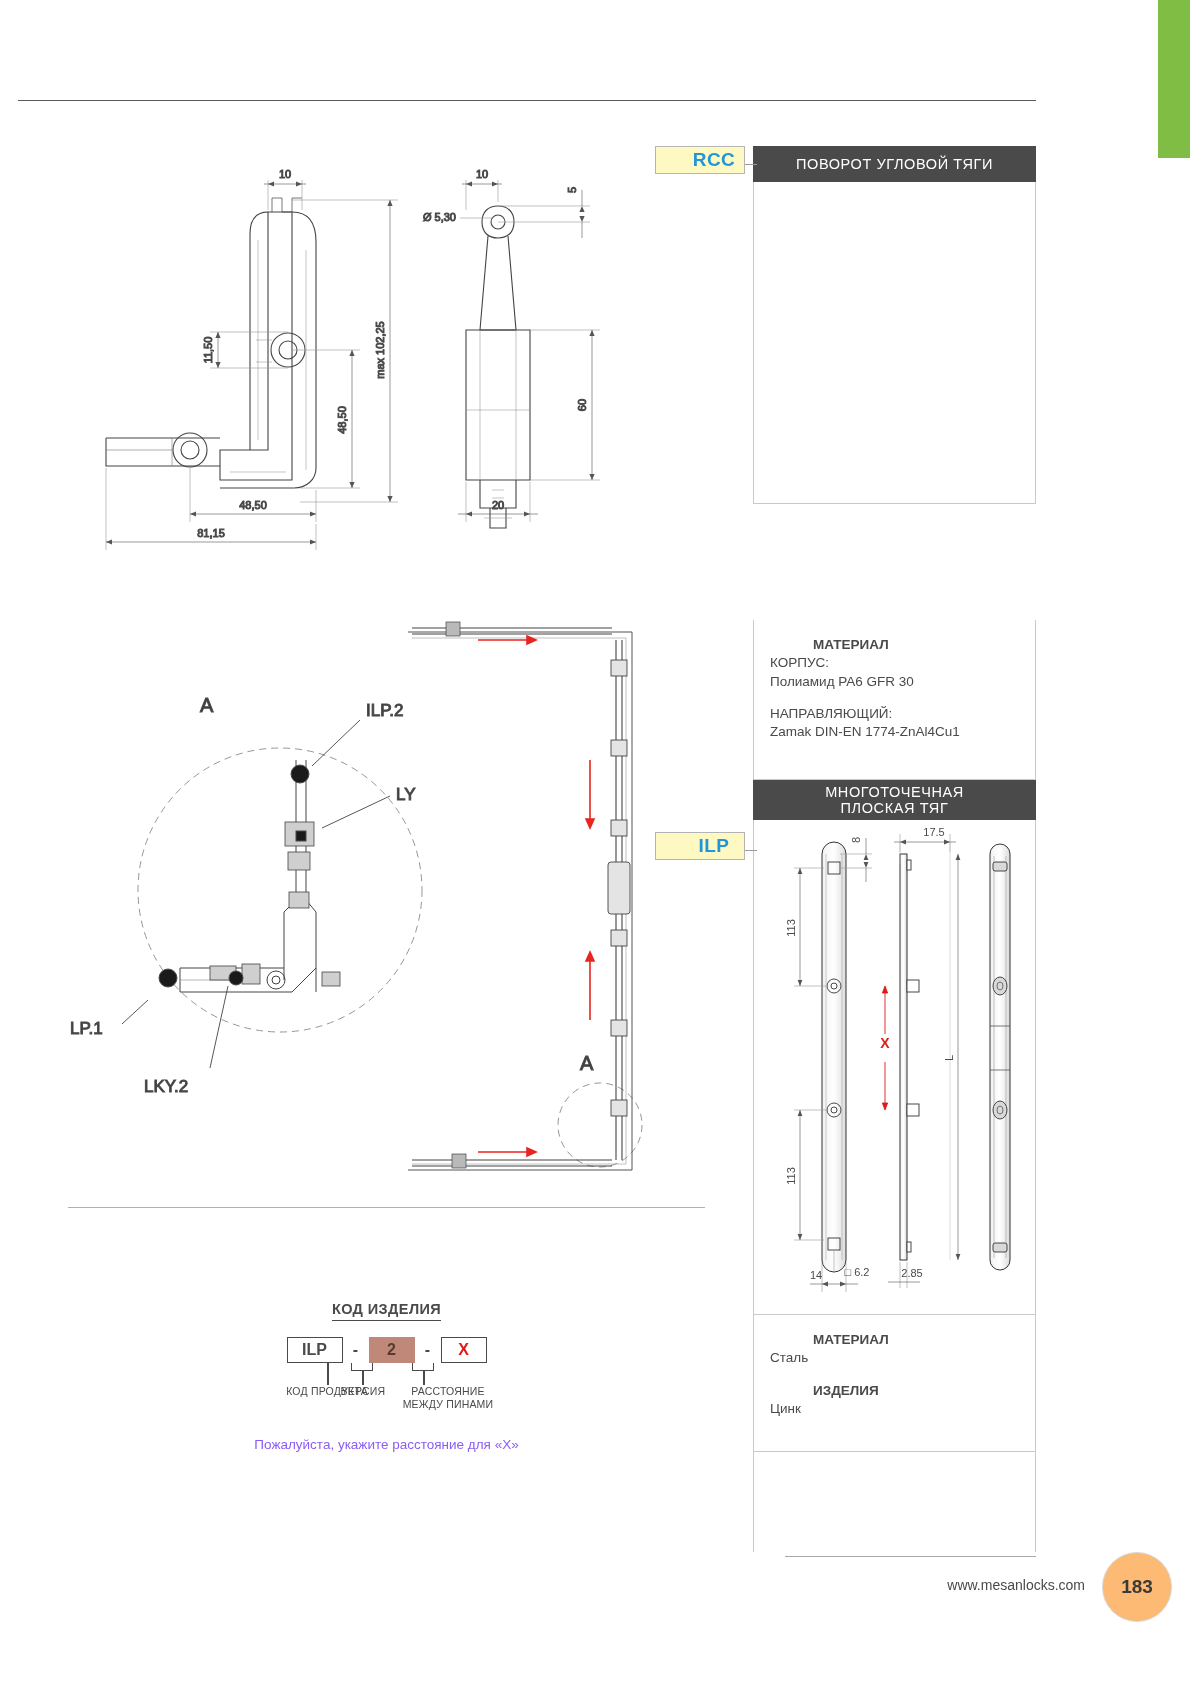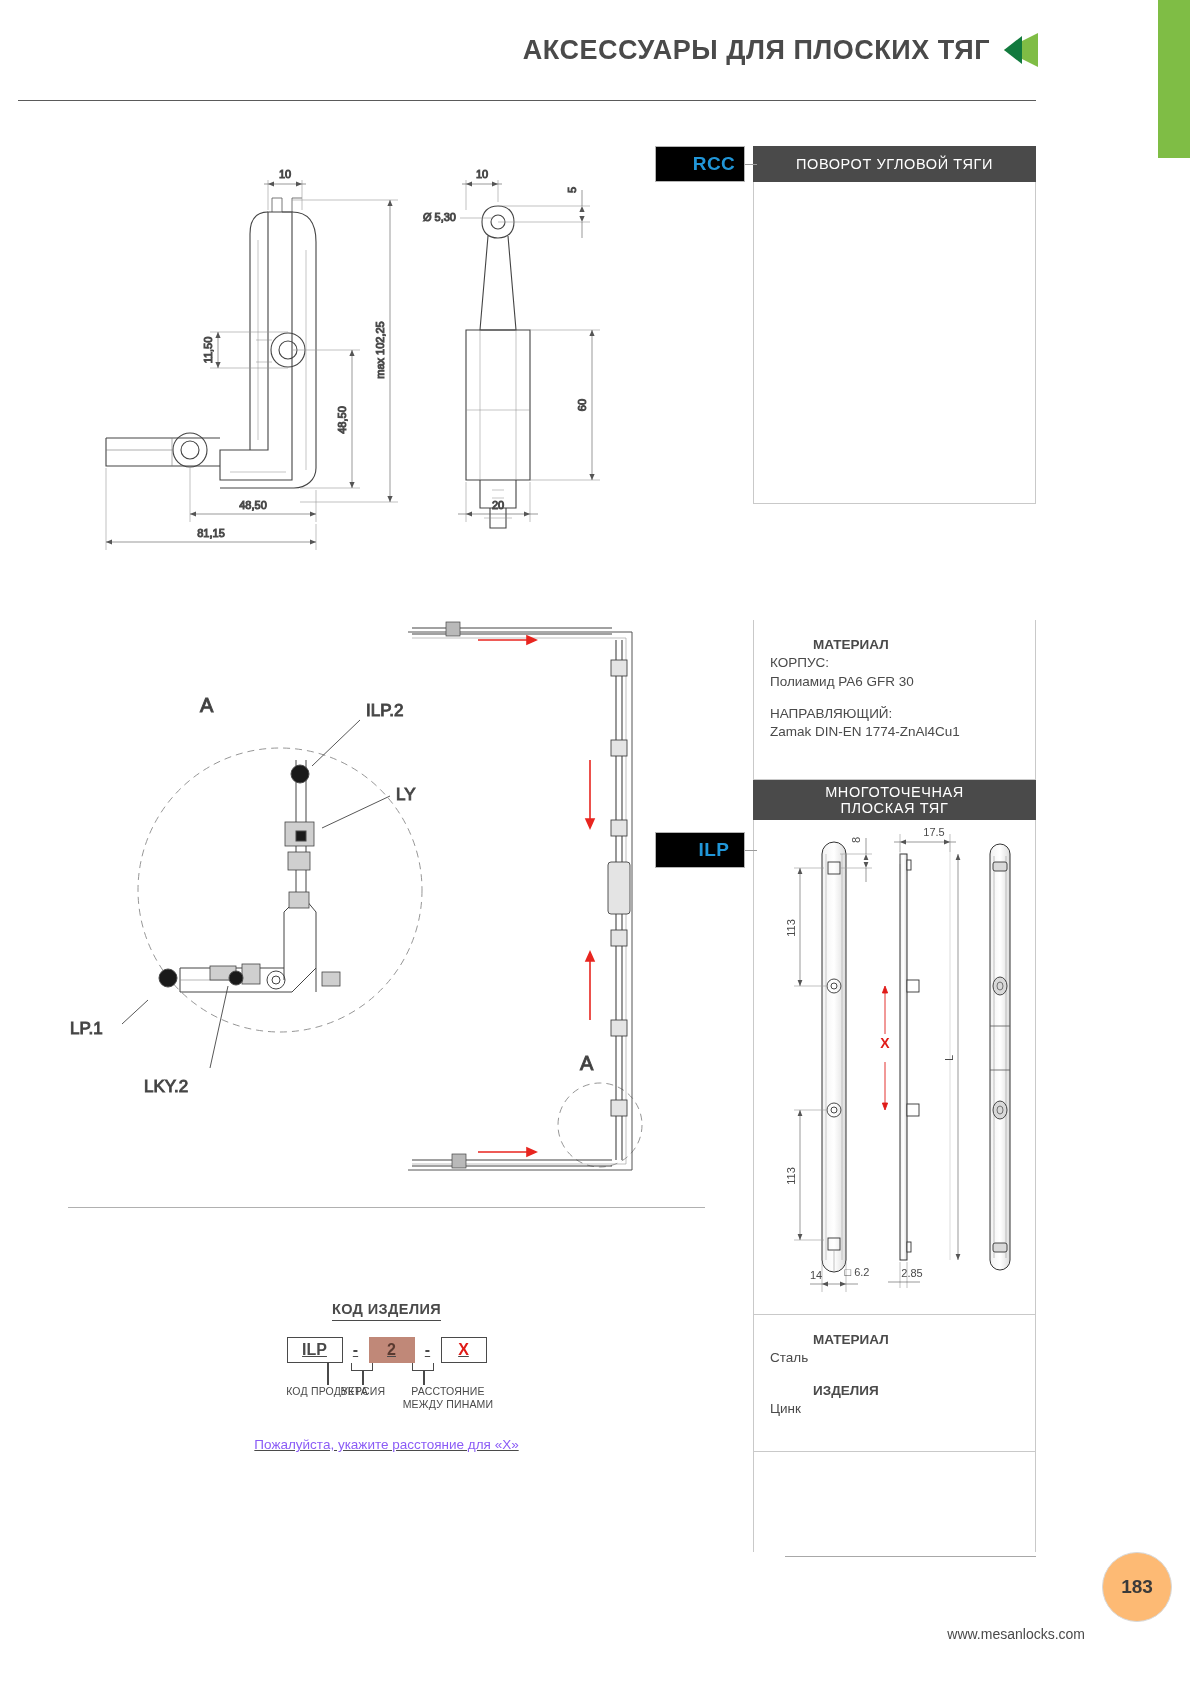--- a/index.html
+++ b/index.html
@@ -35,23 +35,23 @@
     position:absolute; right:20px; top:50px;
     transform:translateY(-50%);
     width:40px; height:38px;
   }
   .header-rule {
     position:absolute; left:18px; top:100px; width:1018px; height:1px;
     background:#5a5a5a;
   }
   .code-tag {
     position:absolute;
-    width:90px; height:36px;
+    width:90px; height:28px;
     border:1px solid #b4b4b4;
-    background:#000000;
+    background:#fef9c3;
     display:flex; align-items:center; justify-content:center;
     font-size:19px; font-weight:bold; color:#2196d8;
     letter-spacing:0.5px;
     z-index:3;
     padding-left:28px;
   }
   .tag-rcc { left:655px; top:146px; }
   .tag-ilp { left:655px; top:832px; }
   .tag-line {
     position:absolute; width:12px; height:1px; background:#9a9a9a; z-index:3;
@@ -99,21 +99,21 @@
   .draw { position:absolute; stroke:#4a4a4a; }
   .dim-txt { font-family:"Liberation Sans", sans-serif; font-size:11px; fill:#4a4a4a; }
 
   
   .lower-rule {
     position:absolute; left:68px; top:1207px; width:637px; height:1px;
     background:#b0b0b0;
   }
 
   
-  .pcode-wrap { position:absolute; left:68px; top:1300px; width:637px; text-align:center;text-decoration:underline; }
+  .pcode-wrap { position:absolute; left:68px; top:1300px; width:637px; text-align:center; }
   .pcode-title {
     font-size:14.5px; font-weight:bold; color:#4a4a4a;
     letter-spacing:0.4px; display:inline-block;
     border-bottom:1.5px solid #4a4a4a; padding-bottom:3px;
   }
   .pcode-row {
     margin-top:16px; display:flex; align-items:center; justify-content:center; gap:0px;
   }
   .pbox {
     width:56px; height:26px; border:1.5px solid #4a4a4a; background:#fff;
@@ -131,45 +131,38 @@
     font-size:10.5px; line-height:1.2; color:#4a4a4a; letter-spacing:0.2px;
     transform:translateX(-50%);
   }
   .ptick { position:absolute; top:0; width:1.5px; height:22px; background:#4a4a4a; }
   .pbracket { position:absolute; top:0; height:8px; border:1.5px solid #4a4a4a; border-top:none; }
   .pnote { margin-top:8px; font-size:13.5px; color:#8b5cf6; }
 
   
   .footer-rule { position:absolute; left:785px; top:1556px; width:251px; height:1px; background:#a8a8a8; }
   .footer-url {
-    position:absolute; right:105px; top:1626px;
+    position:absolute; right:105px; top:1577px;
     font-size:14px; color:#4a4a4a;
   }
   .pagenum-circle {
     position:absolute; right:18px; top:1552px;
     width:70px; height:70px; border-radius:50%;
     background:#fdba74; border:1px solid #d8d8d8;
     display:flex; align-items:center; justify-content:center;
     font-size:19px; font-weight:bold; color:#3a3a3a;
   }
 </style>
 </head>
 <body>
 
 <div class="page">
 
   <div class="side-tab"></div>
 
-  <div class="header">
-    <div class="header-title">АКСЕССУАРЫ ДЛЯ ПЛОСКИХ ТЯГ</div>
-    <svg class="header-arrow" viewBox="0 0 40 38">
-      <polygon points="38,2 38,36 4,19" fill="#7fbd45"></polygon>
-      <polygon points="22,5 22,33 4,19" fill="#127a3e"></polygon>
-    </svg>
-  </div>
   <div class="header-rule"></div>
 
   <svg class="draw" style="left:60px; top:150px;" width="650" height="420" viewBox="0 0 650 420">
     <g fill="none" stroke="#555" stroke-width="0.8">
 
       <path d="M212,62 L212,48 L222,48 L222,62 L232,62 L232,48 L242,48"></path>
       <path d="M208,62 L208,300 L160,300 L160,330 L232,330 L232,62 Z" stroke="#444" stroke-width="1.1"></path>
 
       <path d="M232,62 C248,62 256,72 256,92 L256,318 C256,330 246,338 234,338 L160,338" stroke="#444" stroke-width="1.1"></path>
       <path d="M208,62 C196,62 190,70 190,84 L190,300" stroke="#444" stroke-width="1.1"></path>

